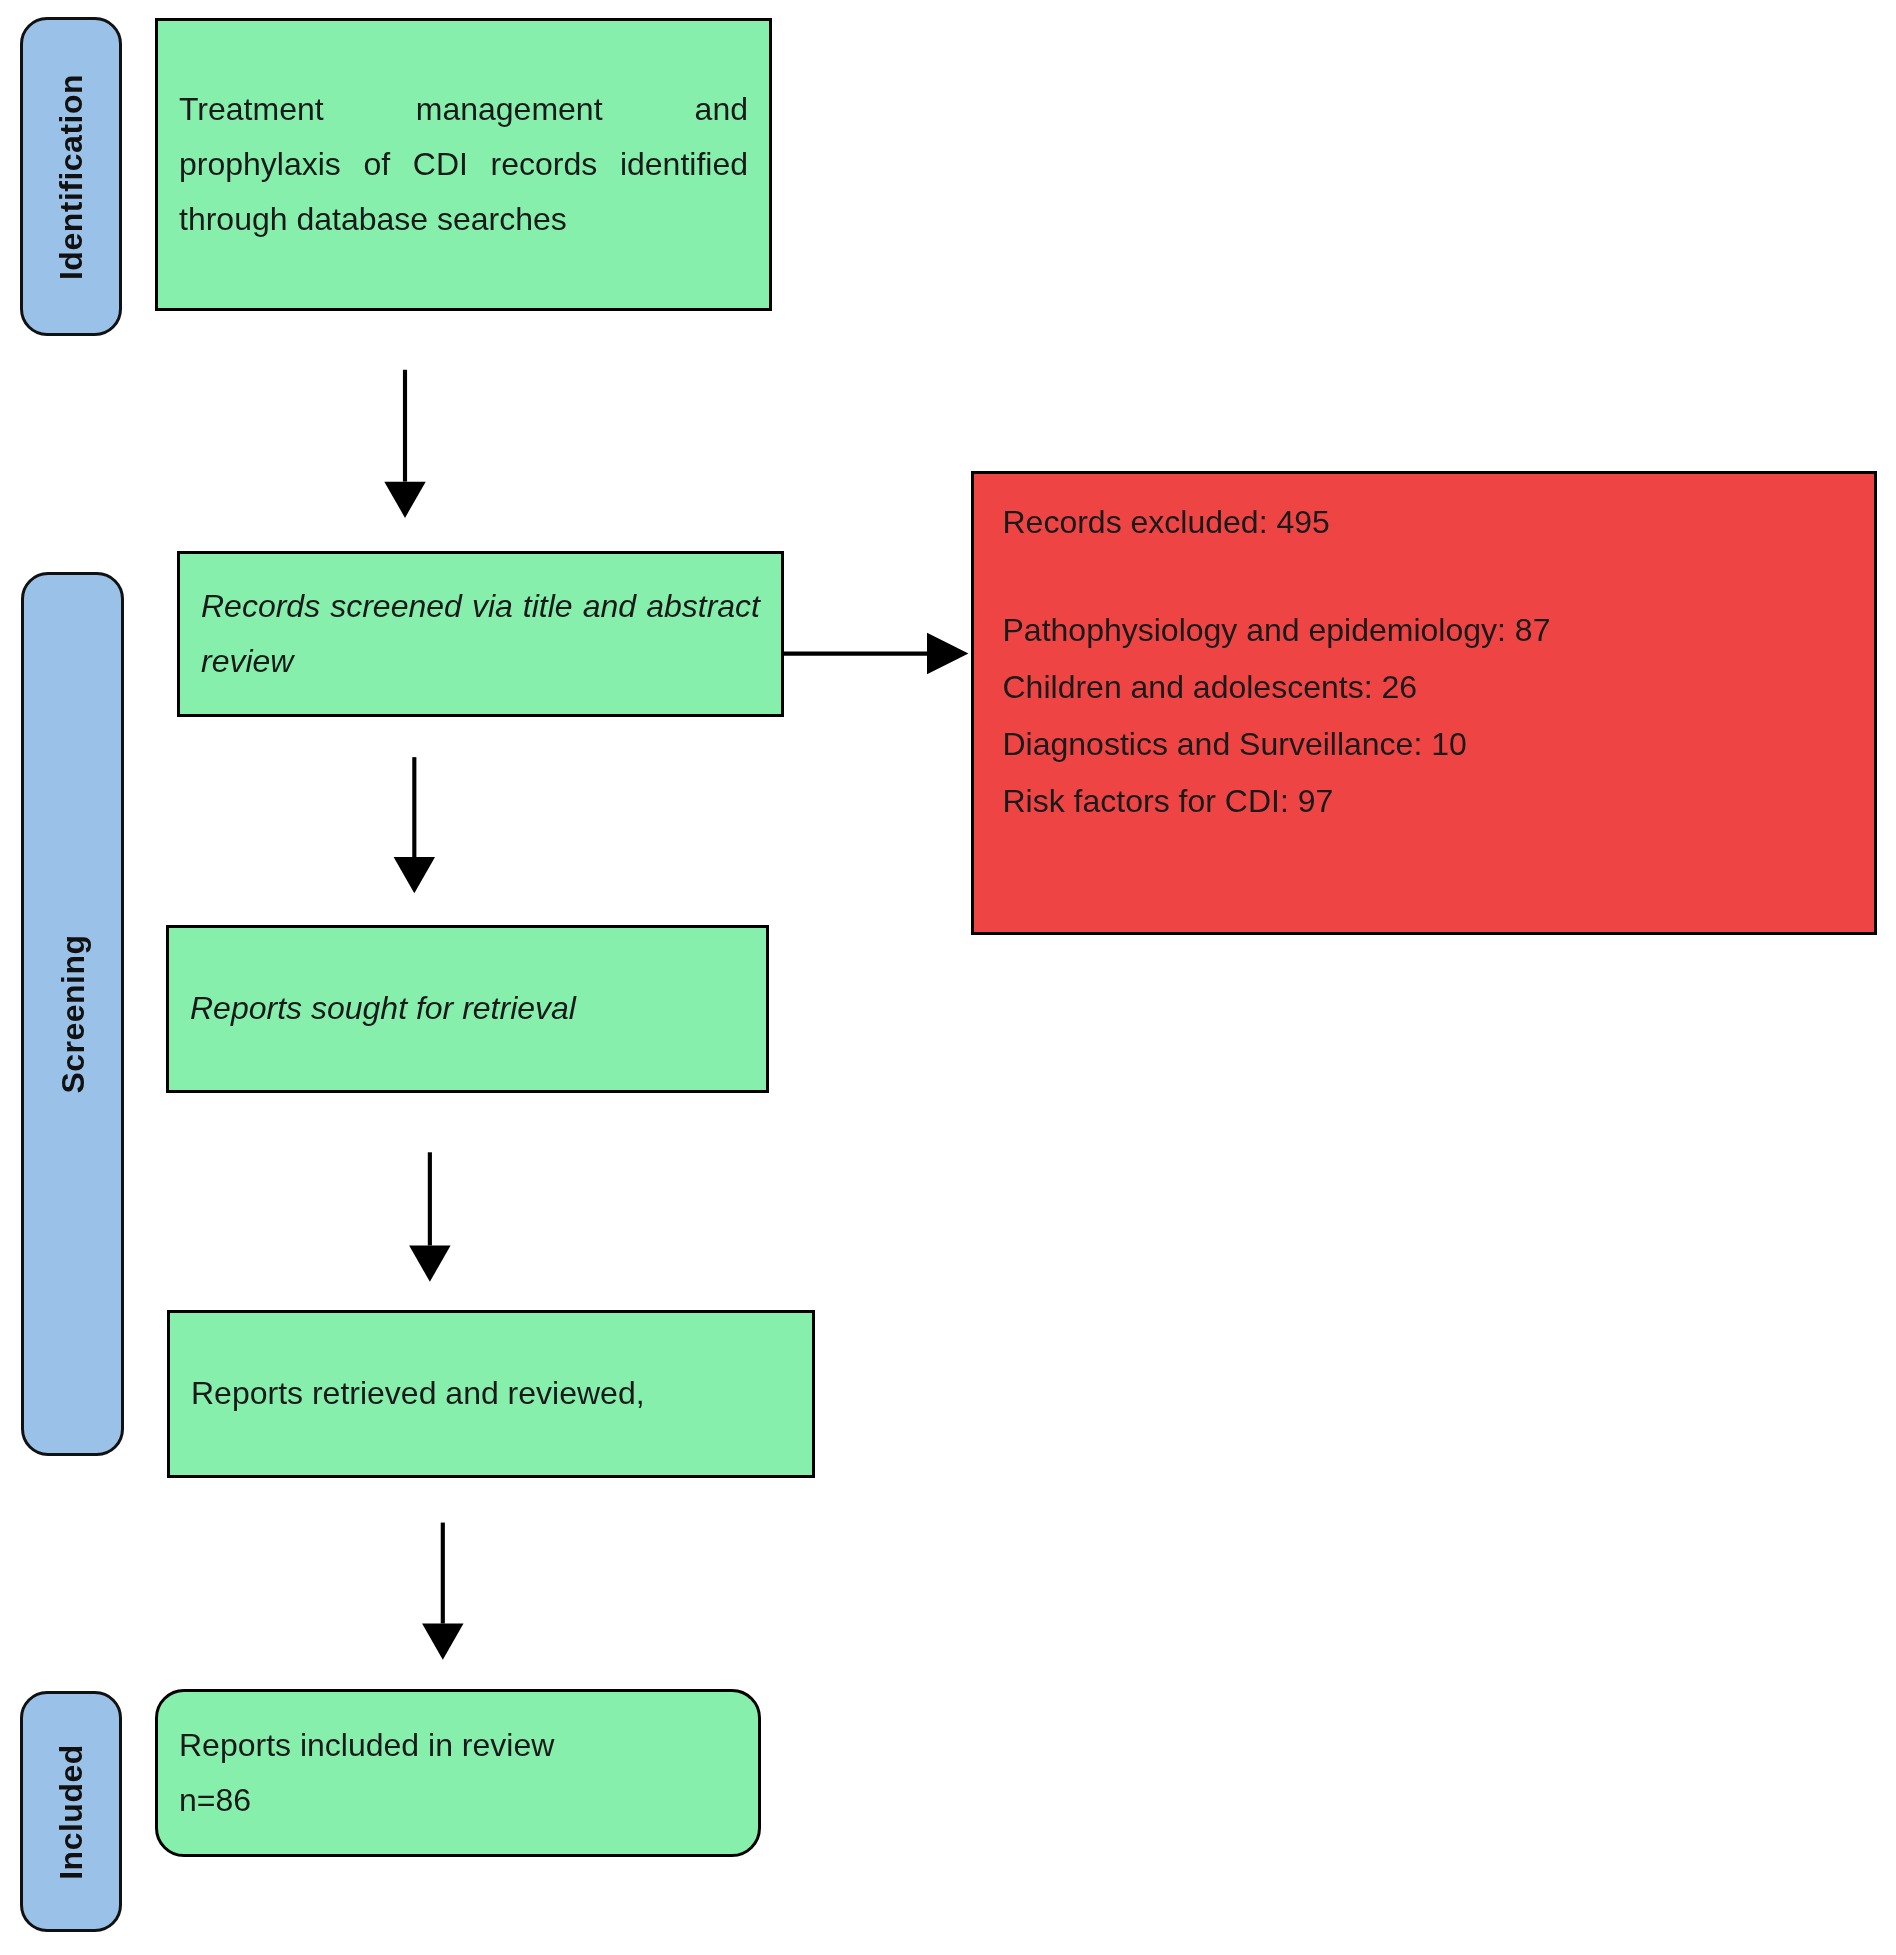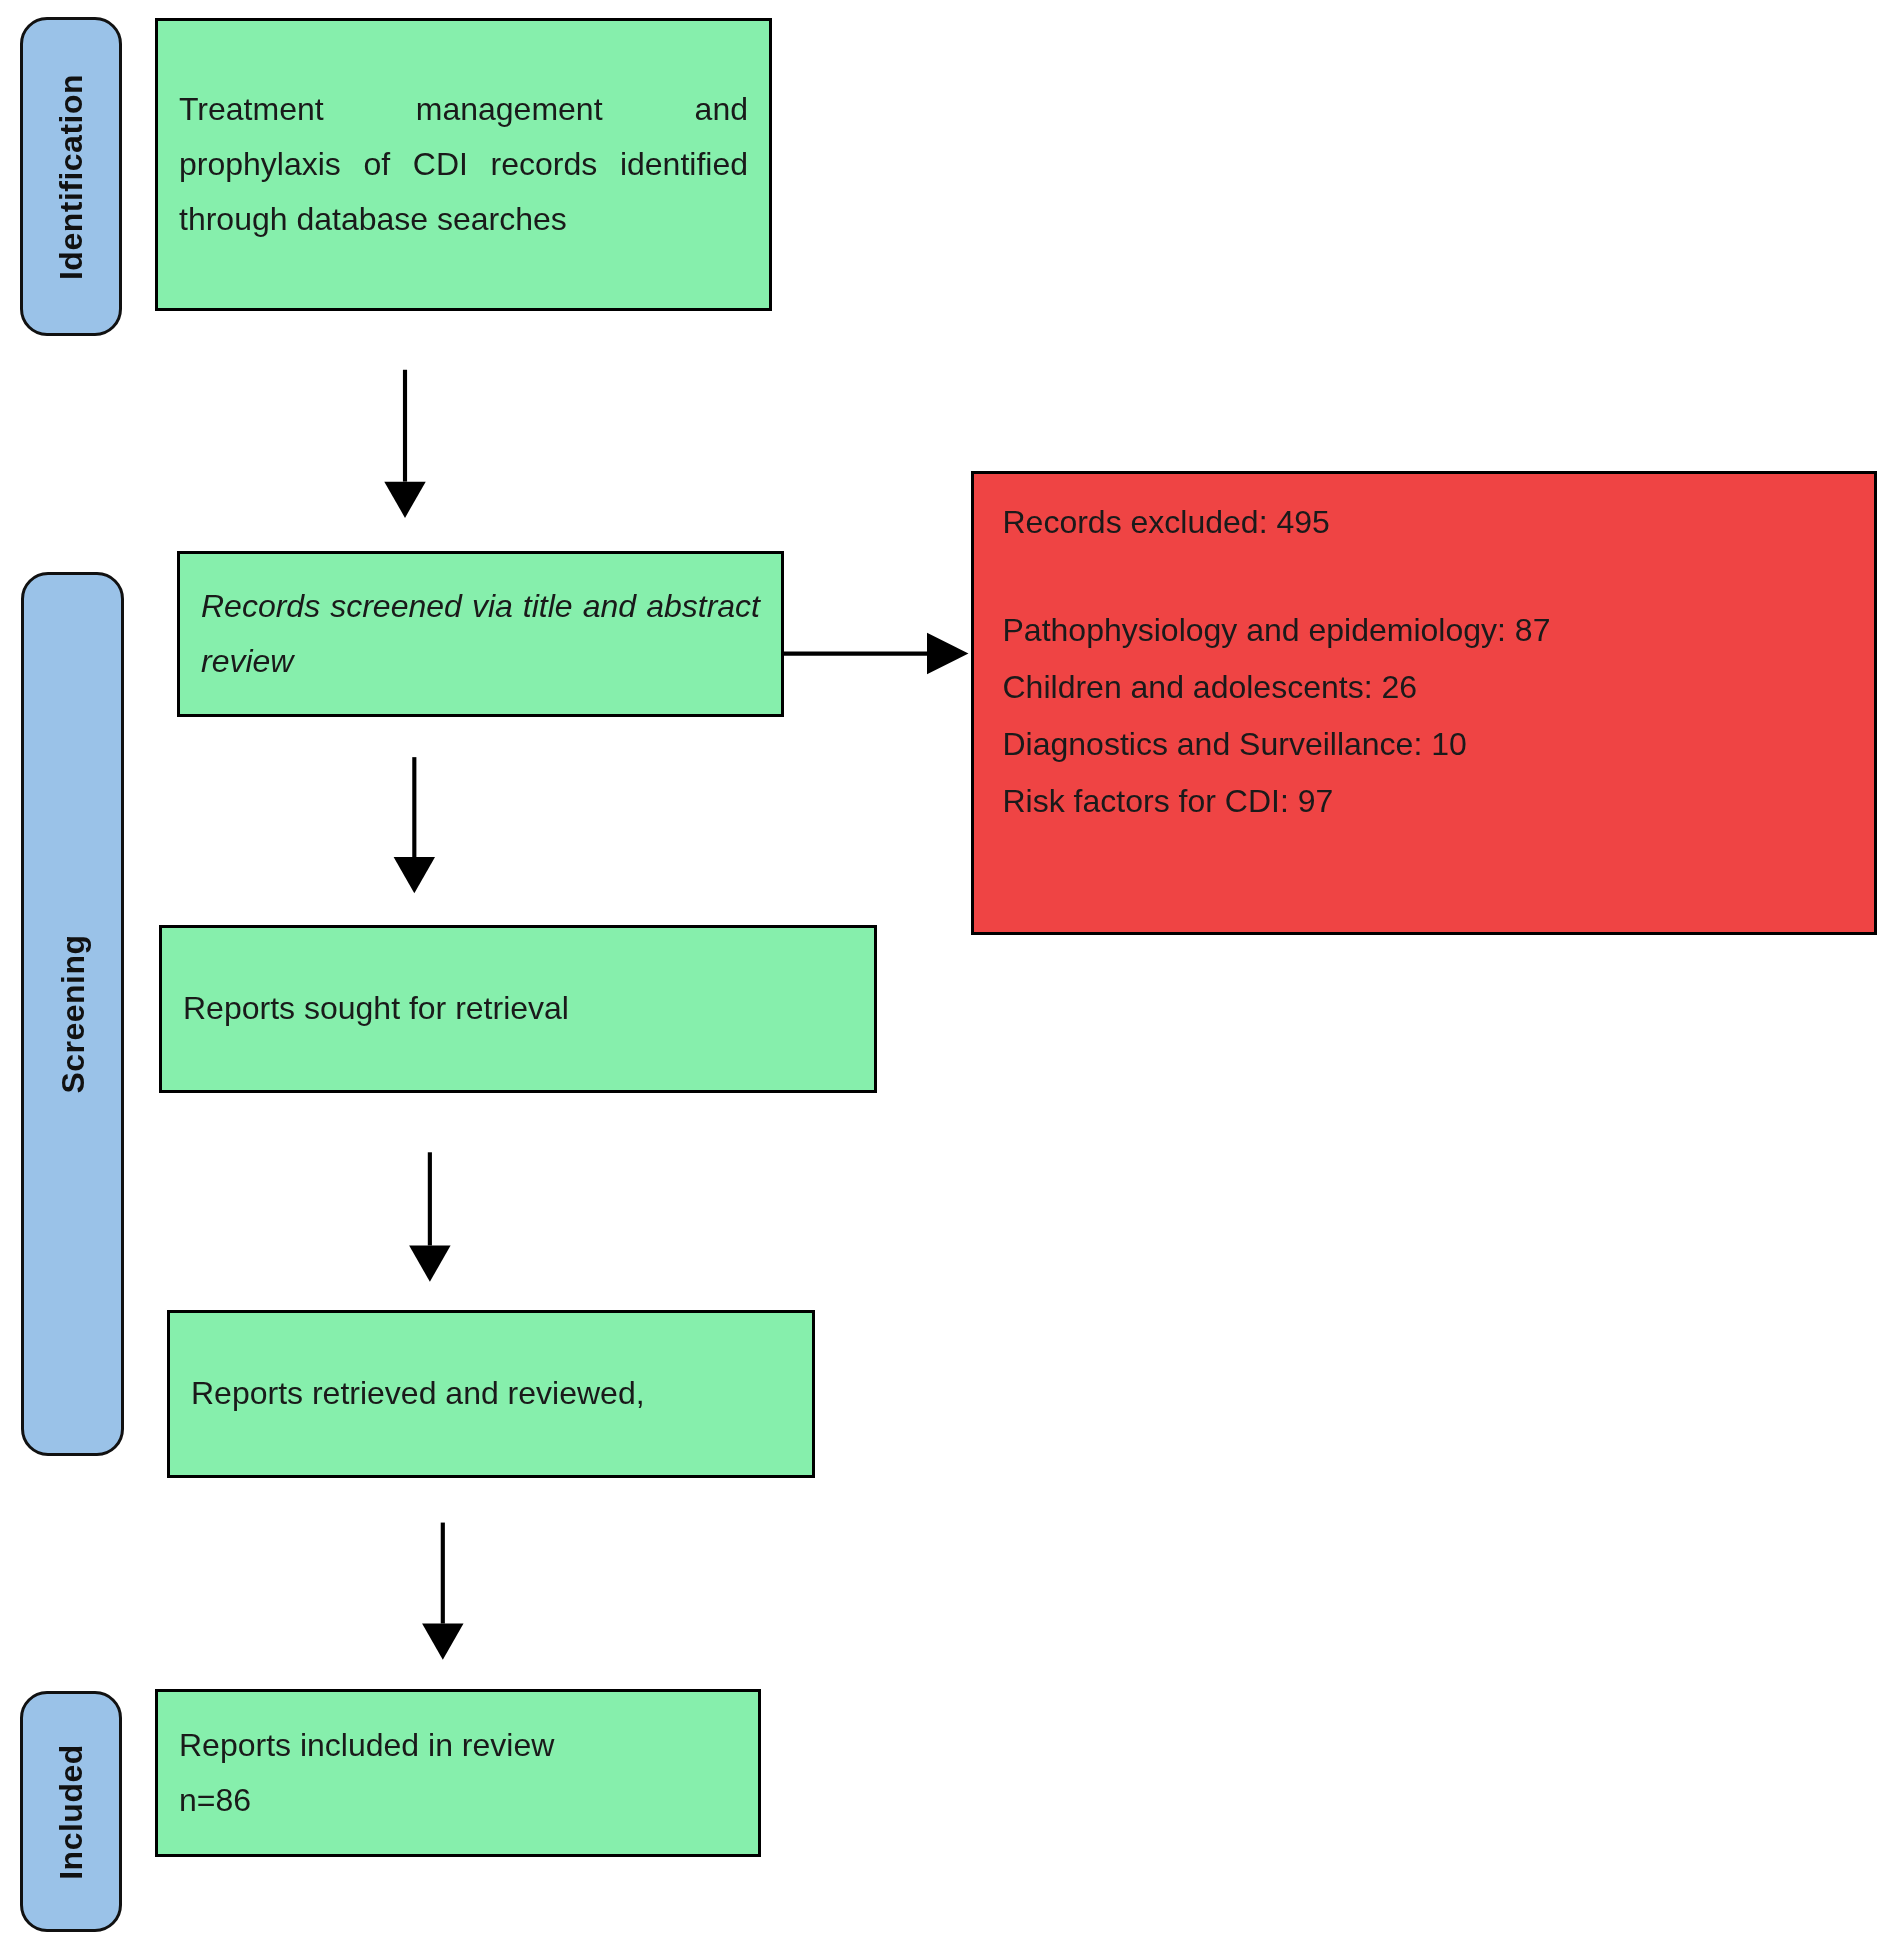--- a/index.html
+++ b/index.html
@@ -60,23 +60,23 @@
     color: #1a1a1a;
     padding: 0 21px;
   }
   .justified .box-text {
     text-align: justify;
     text-align-last: left;
   }
 
   #box-identification { left: 155px;  top: 18px;   width: 617px; height: 293px; }
   #box-screened       { left: 177px;  top: 551px; width: 607px; height: 166px; font-style: italic; }
-  #box-sought         { left: 159px;  top: 925px; width: 718px; height: 168px; }
+  #box-sought         { left: 166px;  top: 925px; width: 603px; height: 168px; font-style: italic; }
   #box-retrieved      { left: 167px;  top: 1310px; width: 648px; height: 168px; }
-  #box-included       { left: 155px;  top: 1689px; width: 606px; height: 168px; }
+  #box-included       { left: 155px;  top: 1689px; width: 606px; height: 168px; border-radius: 29px; }
 
   
   #box-excluded {
     position: absolute;
     left: 971px;
     top: 471px;
     width: 906px;
     height: 464px;
     background: #ef4444;
     border: 3.6px solid #000000;

